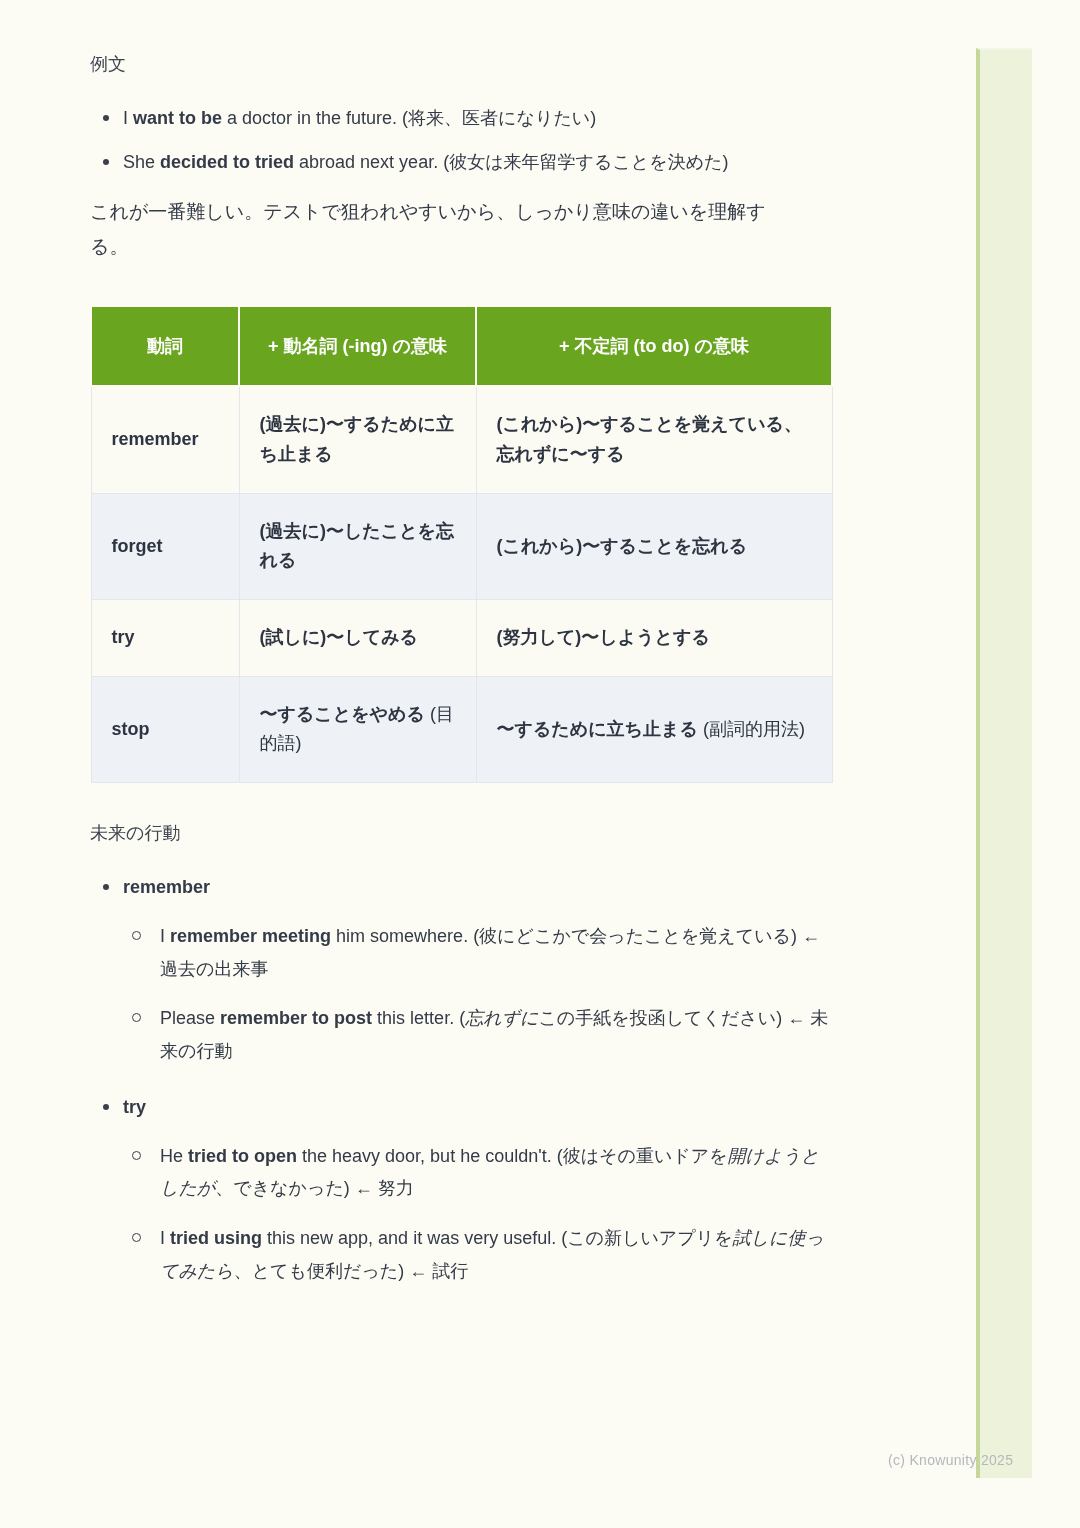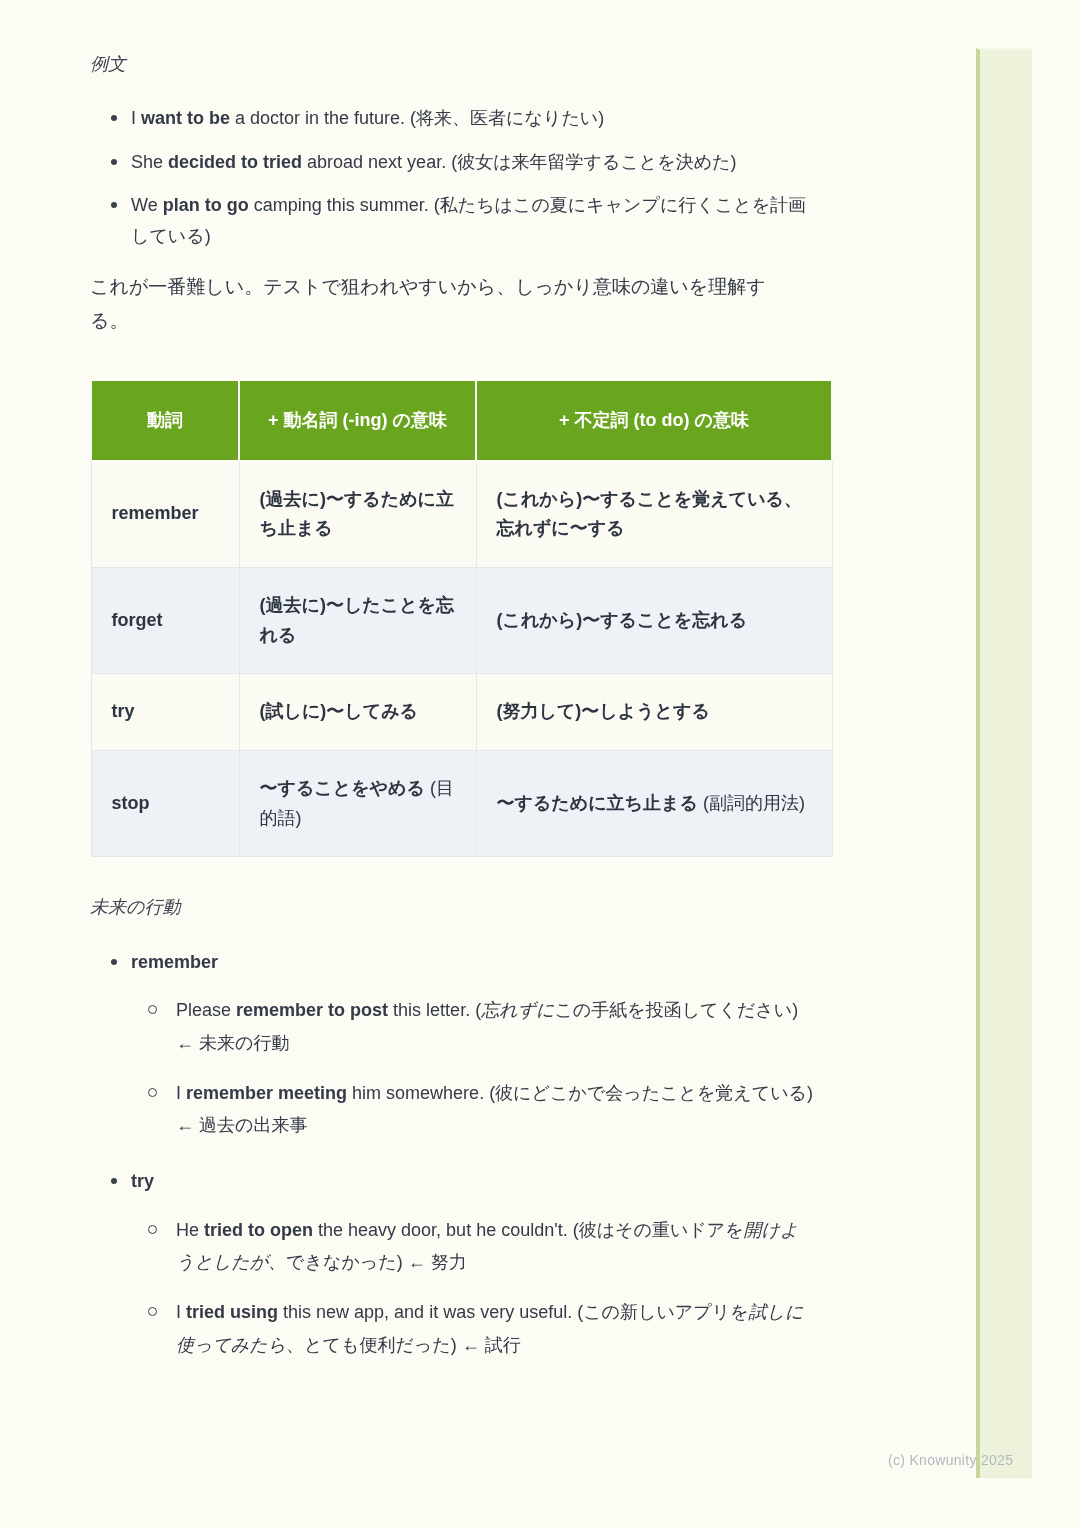--- a/index.html
+++ b/index.html
@@ -18,24 +18,24 @@
   *{box-sizing:border-box;}
   html,body{margin:0;padding:0;}
   body{
     width:1080px;height:1528px;position:relative;overflow:hidden;
     background:var(--page-bg);
     font-family:"Liberation Sans",sans-serif;
     color:var(--body-text);
   }
   .content{position:absolute;left:90px;top:52px;width:742px;}
   .ex-heading{
-    font-style:italic;font-size:18px;color:#3d4450;
+    font-size:18px;color:#3d4450;
     margin:0 0 26px 0;line-height:1.4;
   }
-  ul{list-style:none;margin:8px;padding:0;}
+  ul{list-style:none;margin:0;padding:0;}
   .list-l1 > li{
     position:relative;padding-left:33px;margin-bottom:13px;
     font-size:18px;line-height:1.7;
   }
   .list-l1 > li::before{
     content:"";position:absolute;left:13px;top:12px;
     width:6px;height:6px;border-radius:50%;background:#3a414d;
   }
   .b{font-weight:bold;}
   .i{font-style:italic;}
@@ -101,21 +101,20 @@
 
 <div class="edge-bar"></div>
 
 <main class="content">
 
   <p class="ex-heading">例文</p>
 
   <ul class="list-l1" id="examples-list">
       <li><span class="">I </span><span class="b">want to be</span><span class=""> a doctor in the future. (将来、医者になりたい)</span></li>
       <li><span class="">She </span><span class="b">decided to tried</span><span class=""> abroad next year. (彼女は来年留学することを決めた)</span></li>
-      <li><span class="">We </span><span class="b">plan to go</span><span class=""> camping this summer. (私たちはこの夏にキャンプに行くことを計画している)</span></li>
     </ul>
 
 
   <p class="intro">これが一番難しい。テストで狙われやすいから、しっかり意味の違いを理解する。</p>
 
   <table class="meaning">
     <colgroup>
       <col style="width:148px">
       <col style="width:237px">
       <col style="width:356px">
@@ -148,22 +147,22 @@
           <td><span class="b">〜することをやめる </span><span class="">(目的語)</span></td>
           <td><span class="b">〜するために立ち止まる </span><span class="">(副詞的用法)</span></td>
         </tr>
       </tbody>
   </table>
 
   <p class="ex-heading check-heading">未来の行動</p>
 
   <ul class="list-l1 check-list" id="check-list">
       <li class="group"><span class="group-label">remember</span><ul class="sub">
+          <li><span class="">I </span><span class="b">remember meeting</span><span class=""> him somewhere. (彼にどこかで会ったことを覚えている) ← 過去の出来事</span></li>
           <li><span class="">Please </span><span class="b">remember to post</span><span class=""> this letter. (</span><span class="i">忘れずに</span><span class="">この手紙を投函してください) ← 未来の行動</span></li>
-          <li><span class="">I </span><span class="b">remember meeting</span><span class=""> him somewhere. (彼にどこかで会ったことを覚えている) ← 過去の出来事</span></li>
         </ul></li>
       <li class="group"><span class="group-label">try</span><ul class="sub">
           <li><span class="">He </span><span class="b">tried to open</span><span class=""> the heavy door, but he couldn't. (彼はその重いドアを</span><span class="i">開けようとしたが</span><span class="">、できなかった) ← 努力</span></li>
           <li><span class="">I </span><span class="b">tried using</span><span class=""> this new app, and it was very useful. (この新しいアプリを</span><span class="i">試しに使ってみたら</span><span class="">、とても便利だった) ← 試行</span></li>
         </ul></li>
     </ul>
 
 </main>
 
 <div class="footer">(c) Knowunity 2025</div>

